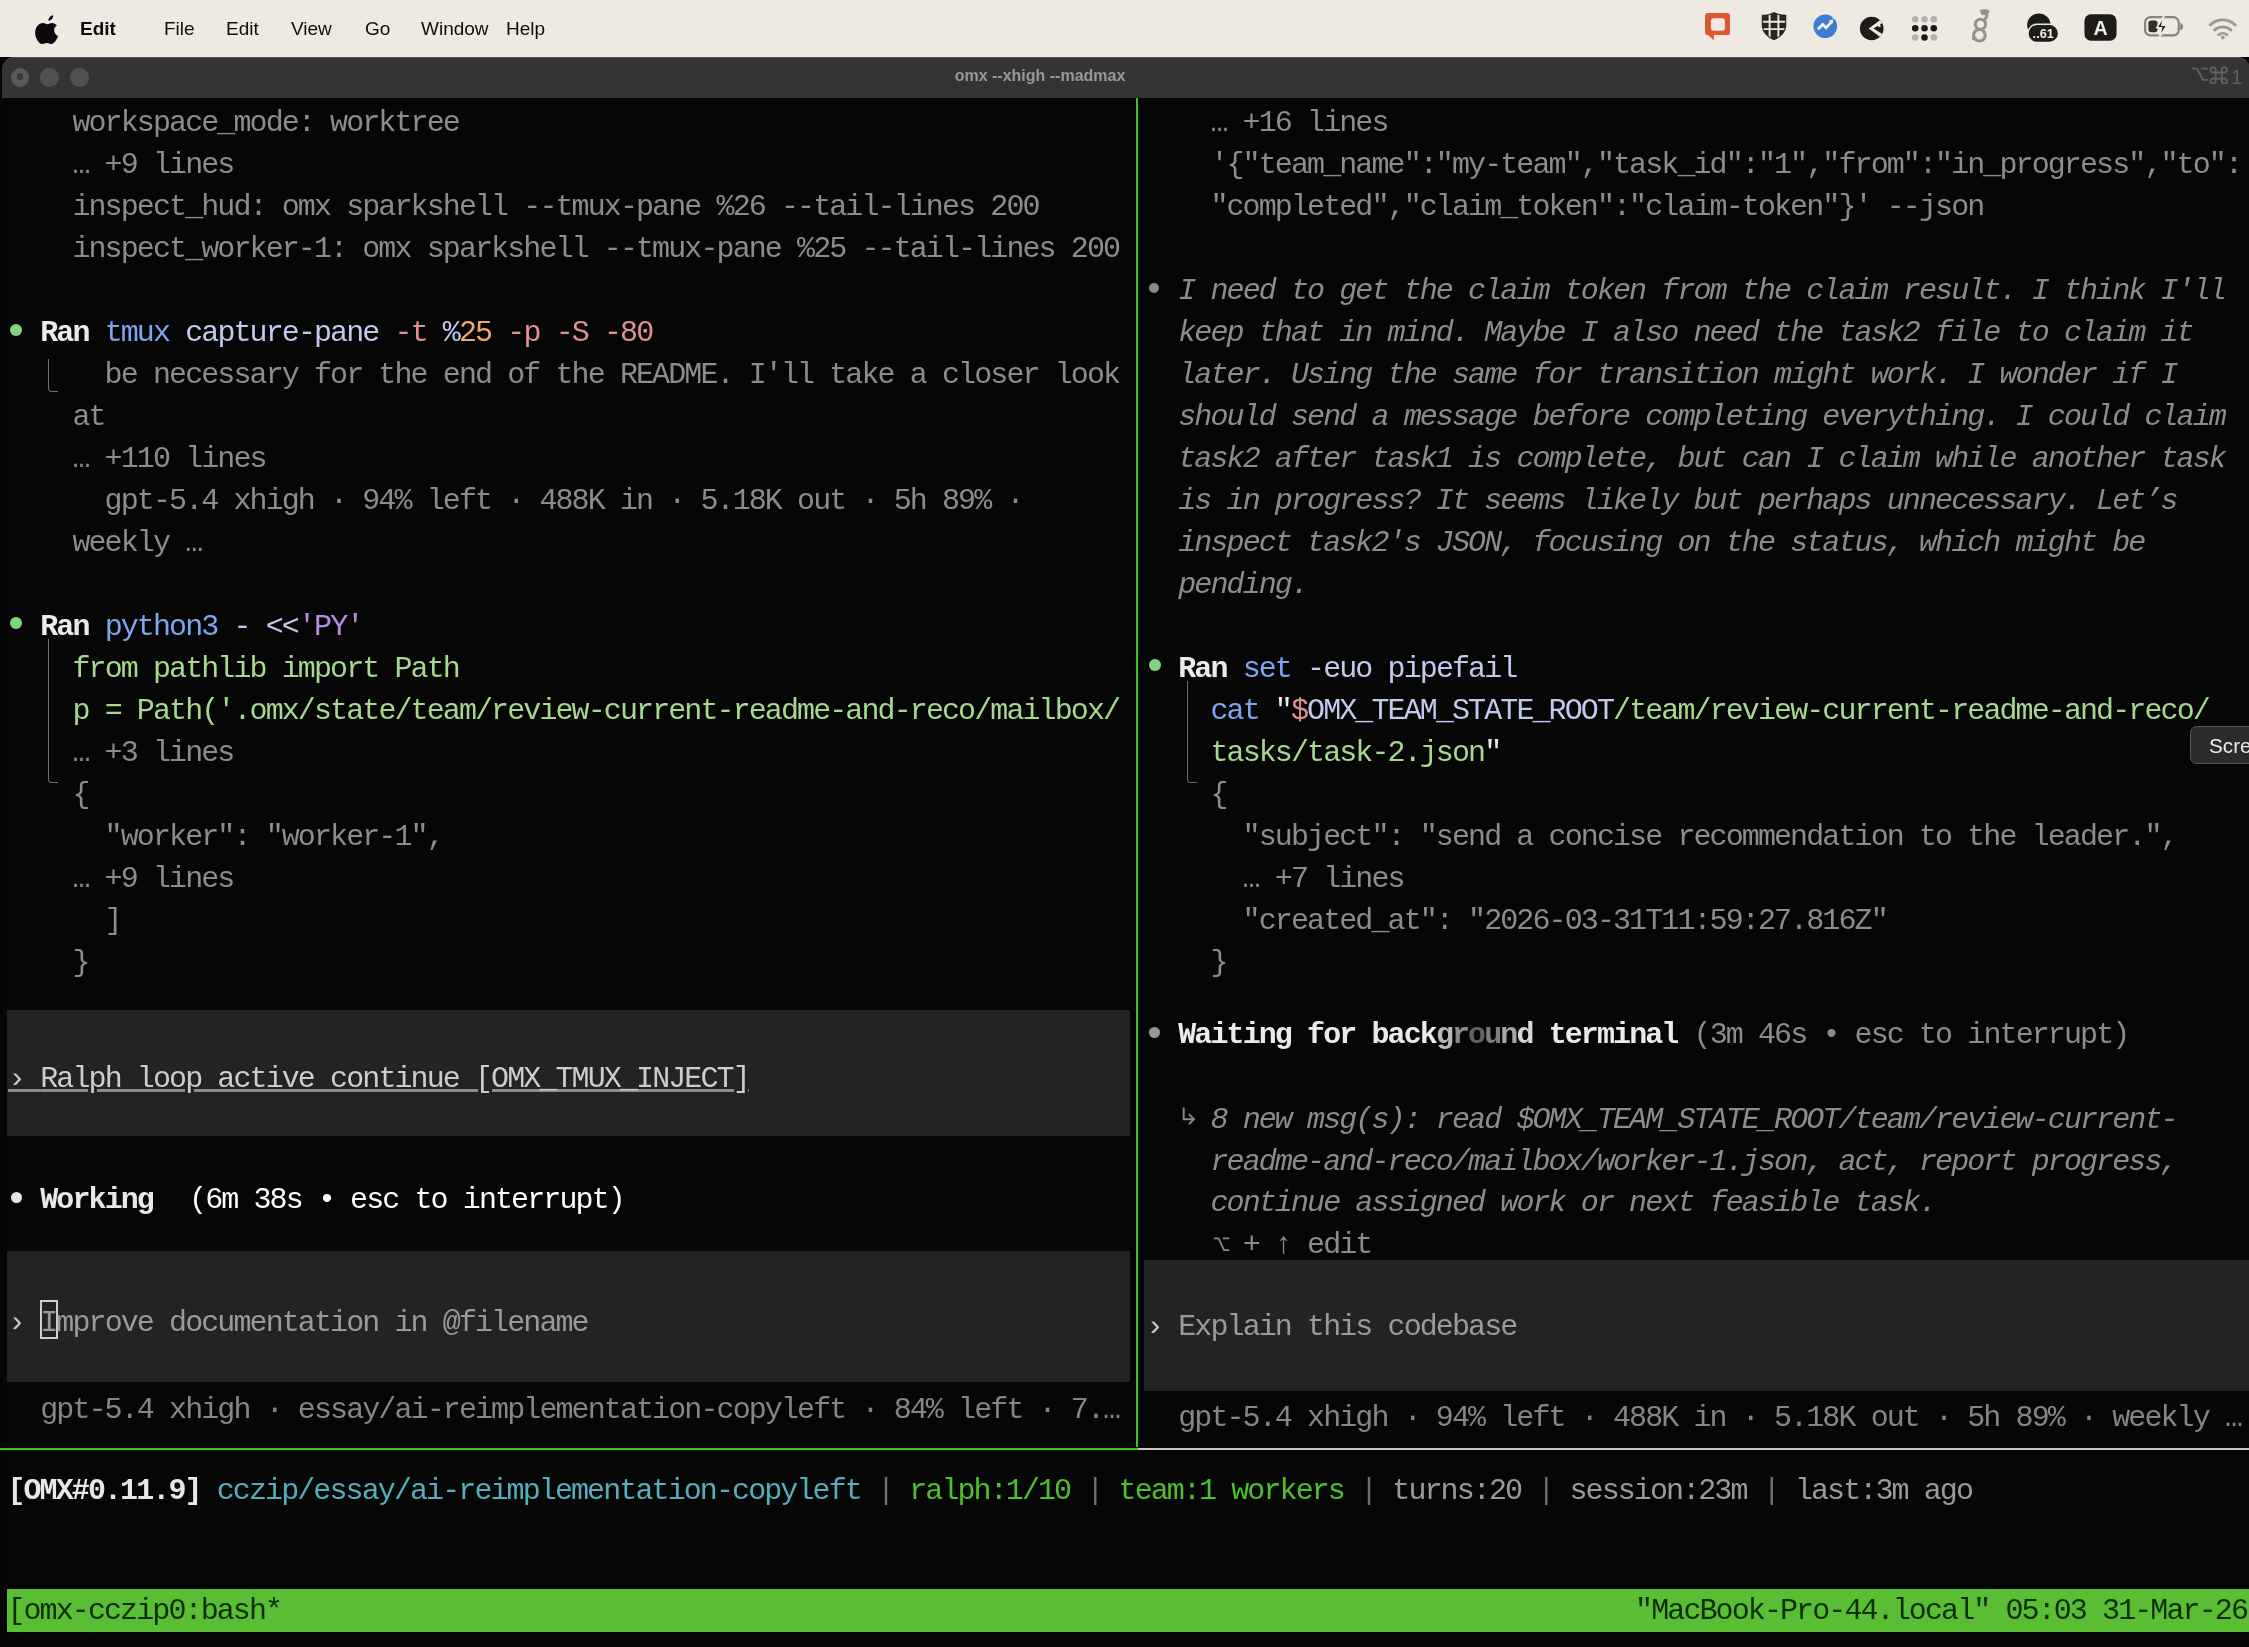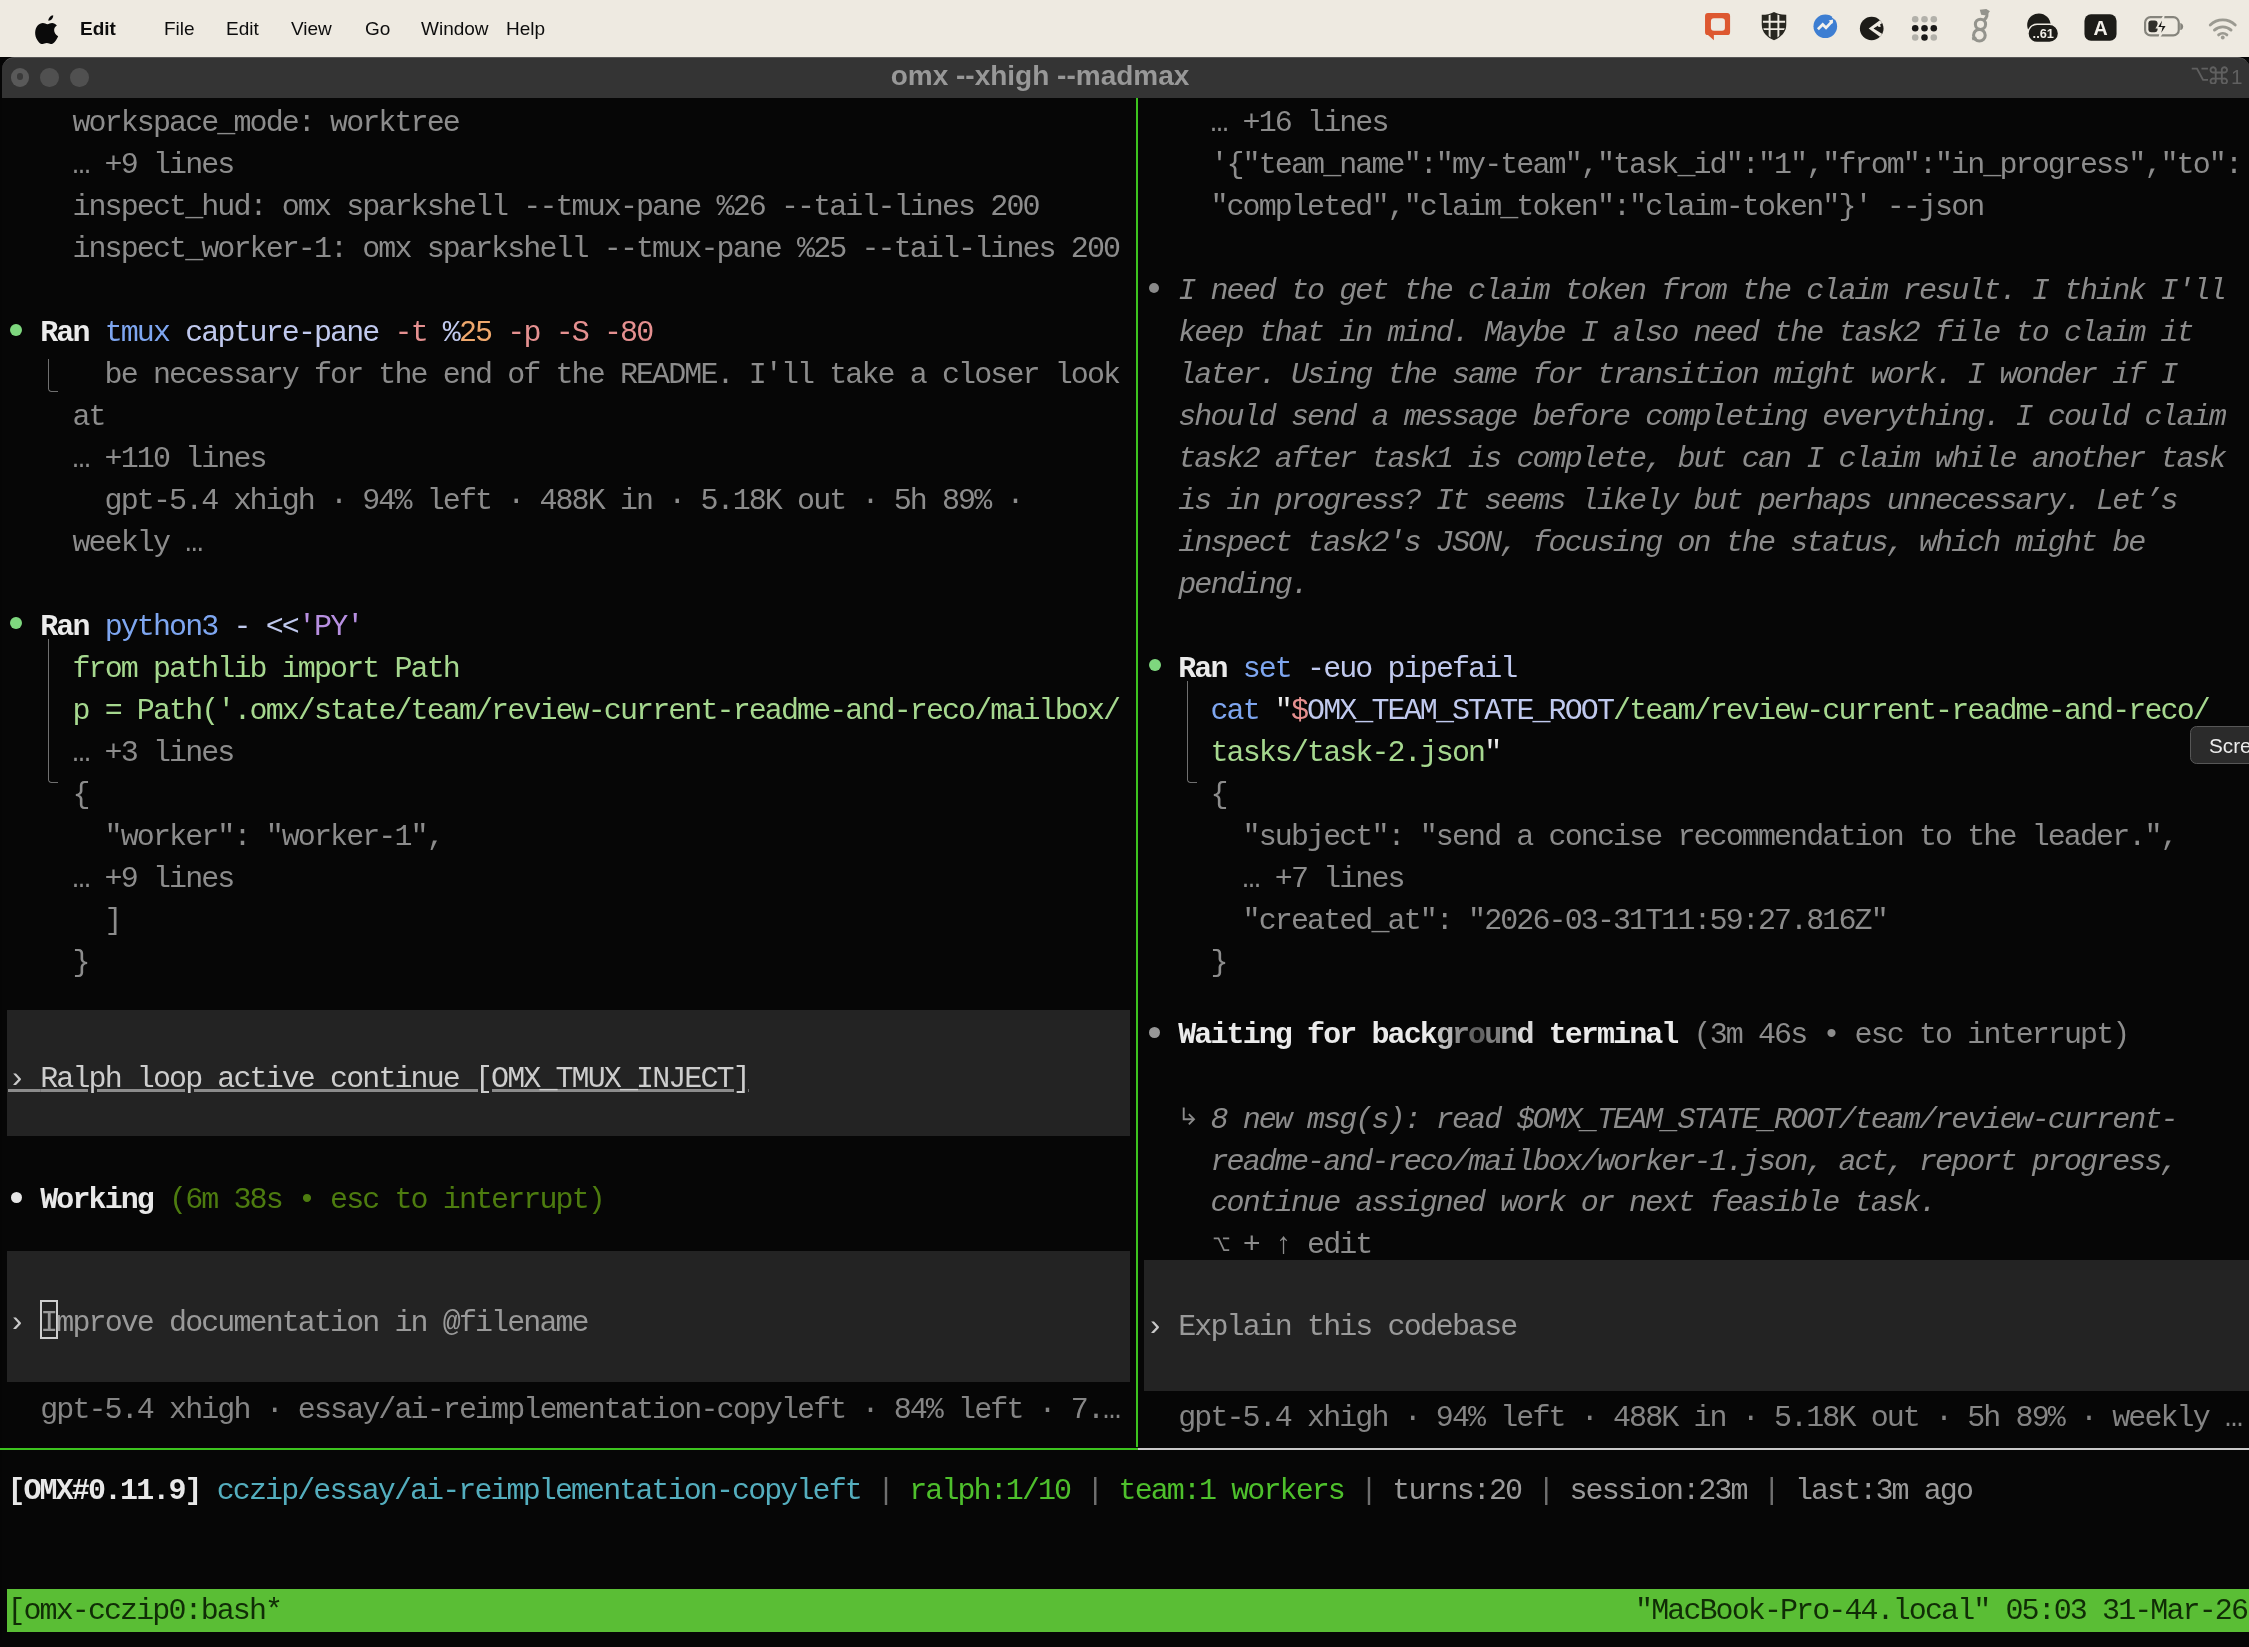--- a/index.html
+++ b/index.html
@@ -98,21 +98,21 @@
 <path stroke-width="4.4" d="M16.5 27a10 10 0 0 1 13 0"></path>
 </g>
 <circle cx="23" cy="31" r="3" fill="#9b9a91"></circle>
   </svg>
 <div class="abs" style="left:1.5px;top:57px;width:2248px;height:1583px;background:#060606;border-radius:12.5px 12.5px 0 0;"></div>
 <div class="abs" style="left:1.5px;top:57px;width:2248px;height:41px;background:#343434;border-radius:12.5px 12.5px 0 0;border-top:0.7px solid #555;"></div>
 <div class="abs" style="left:10.7px;top:68px;width:18.5px;height:18.5px;border-radius:50%;background:#595959;"></div>
 <div class="abs" style="left:16.6px;top:73px;width:6.6px;height:6.6px;border-radius:50%;background:#3a3a3a;"></div>
 <div class="abs" style="left:40px;top:68px;width:18.5px;height:18.5px;border-radius:50%;background:#505050;"></div>
 <div class="abs" style="left:70px;top:68px;width:18.5px;height:18.5px;border-radius:50%;background:#505050;"></div>
-<div class="abs" style="left:0;top:63px;width:2080px;text-align:center;font-size:28px;font-weight:bold;color:#989898;line-height:26.6px;">omx --xhigh --madmax</div>
+<div class="abs" style="left:0;top:63px;width:2080px;text-align:center;font-size:16px;font-weight:bold;color:#989898;line-height:26.6px;">omx --xhigh --madmax</div>
 <svg class="abs" style="left:2191px;top:65px;" width="38" height="19" viewBox="0 0 52 26">
 <g fill="none" stroke="#606060" stroke-width="2.6">
 <path d="M1 5h7.2l8.3 15.3h6.8M14.3 5h8.9"></path>
 <path d="M33.8 10.2h8.4V18.6h-8.4z M33.8 10.2 h-2.6 a3.6 3.6 0 1 1 2.6 -2.6 z M42.2 10.2 v-2.6 a3.6 3.6 0 1 1 2.6 2.6 z M42.2 18.6 h2.6 a3.6 3.6 0 1 1 -2.6 2.6 z M33.8 18.6 v2.6 a3.6 3.6 0 1 1 -2.6 -2.6 z"></path>
 </g>
   </svg>
 <div class="abs" style="left:2231px;top:65px;font-size:20.7px;color:#606060;font-family:'Liberation Sans';">1</div>
 <div class="abs" style="left:7.4px;top:1010px;width:1123px;height:126px;background:#232323;"></div>
 <div class="abs" style="left:7.4px;top:1251px;width:1123px;height:131px;background:#232323;"></div>
 <div class="abs" style="left:1144px;top:1260px;width:1106px;height:131px;background:#232323;"></div>
@@ -155,21 +155,21 @@
 
   <span style="color:#ebebeb;font-weight:bold;">Ran</span> <span style="color:#7ea6f0;">set</span> <span style="color:#c0c9ee;">-euo pipefail</span>
     <span style="color:#7ea6f0;text-align:right;">cat</span> <span style="color:#ebebeb;">"</span><span style="color:#e59090;">$</span><span style="color:#c0c9ee;">OMX_TEAM_STATE_ROOT</span><span style="color:#a6d88f;">/team/review-current-readme-and-reco/</span>
     <span style="color:#a6d88f;">tasks/task-2.json</span><span style="color:#ebebeb;">"</span>
     {
       "subject": "send a concise recommendation to the leader.",
       … +7 lines
       "created_at": "2026-03-31T11:59:27.816Z"
     }</pre>
 <pre class="hud" style="left:8px;top:1058px;color:#8c8c8c;text-decoration:underline;"><span style="color:#c8c8c8;">› </span><span style="color:#cdcdcd;">Ralph loop active continue [OMX_TMUX_INJECT]</span></pre>
-<pre class="hud" style="left:8px;top:1179px;color:#8c8c8c;">  <span style="color:#e8e8e8;font-weight:bold;">Working</span><span style="color:#4d7c0f;"> (6m 38s • esc to interrupt)</span></pre>
+<pre class="hud" style="left:8px;top:1179px;color:#8c8c8c;">  <span style="color:#e8e8e8;font-weight:bold;">Working</span><span style="color:#ffffff;padding-left:20px;"> (6m 38s • esc to interrupt)</span></pre>
 <div class="abs" style="left:40px;top:1300px;width:17.7px;height:39px;border:2.2px solid #cfcfcf;"></div>
 <pre class="hud" style="left:8px;top:1302px;color:#8c8c8c;"><span style="color:#c8c8c8;">› </span><span style="color:#9a9a9a;">Improve documentation in @filename</span></pre>
 <pre class="hud" style="left:8px;top:1389px;color:#8c8c8c;"><span style="color:#858585;">  gpt-5.4 xhigh · essay/ai-reimplementation-copyleft · 84% left · 7.…</span></pre>
 <pre class="hud" style="left:1146px;top:1014px;color:#8c8c8c;">  <span style="color:#ebebeb;font-weight:bold;">Waiting for back</span><span style="color:#b9b9b9;font-weight:bold;">g</span><span style="color:#8b8b8b;font-weight:bold;">r</span><span style="color:#636363;font-weight:bold;">o</span><span style="color:#7d7d7d;font-weight:bold;">u</span><span style="color:#a5a5a5;font-weight:bold;">n</span><span style="color:#d7d7d7;font-weight:bold;">d</span><span style="color:#ebebeb;font-weight:bold;"> terminal</span><span style="color:#8c8c8c;"> (3m 46s • esc to interrupt)</span></pre>
 <pre class="hud" style="left:1146px;top:1099px;color:#8c8c8c;">    <span style="color:#8c8c8c;font-style:italic;">8 new msg(s): read $OMX_TEAM_STATE_ROOT/team/review-current-</span></pre>
 <pre class="hud" style="left:1146px;top:1141px;color:#8c8c8c;">    <span style="color:#8c8c8c;font-style:italic;">readme-and-reco/mailbox/worker-1.json, act, report progress,</span></pre>
 <pre class="hud" style="left:1146px;top:1182px;color:#8c8c8c;">    <span style="color:#8c8c8c;font-style:italic;">continue assigned work or next feasible task.</span></pre>
 <pre class="hud" style="left:1146px;top:1224px;color:#8c8c8c;">      <span style="color:#8c8c8c;">+ ↑ edit</span></pre>
 <svg class="abs" style="left:1180px;top:1106px;" width="17.7" height="22" viewBox="0 0 24 30">
 <g fill="none" stroke="#8a8a8a" stroke-width="2.6">

